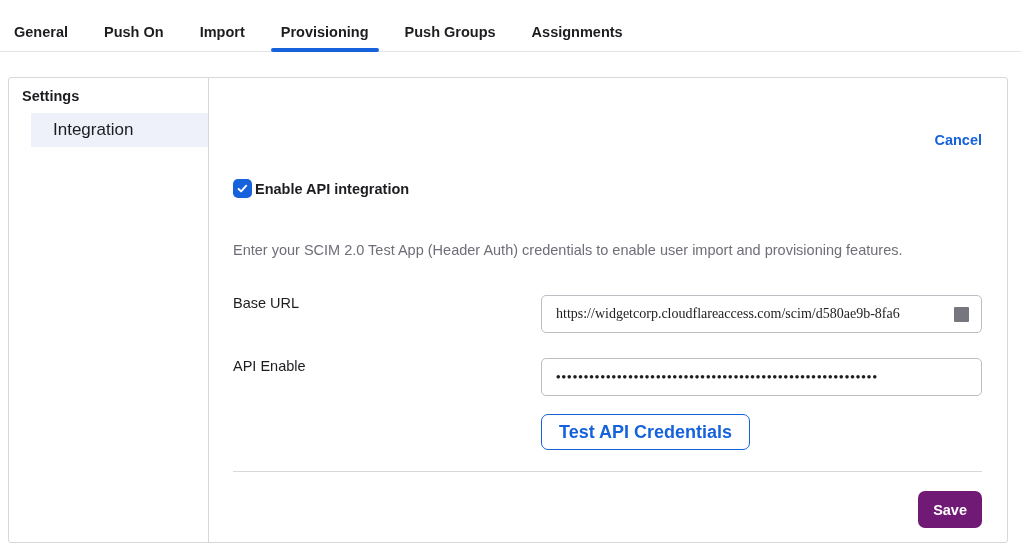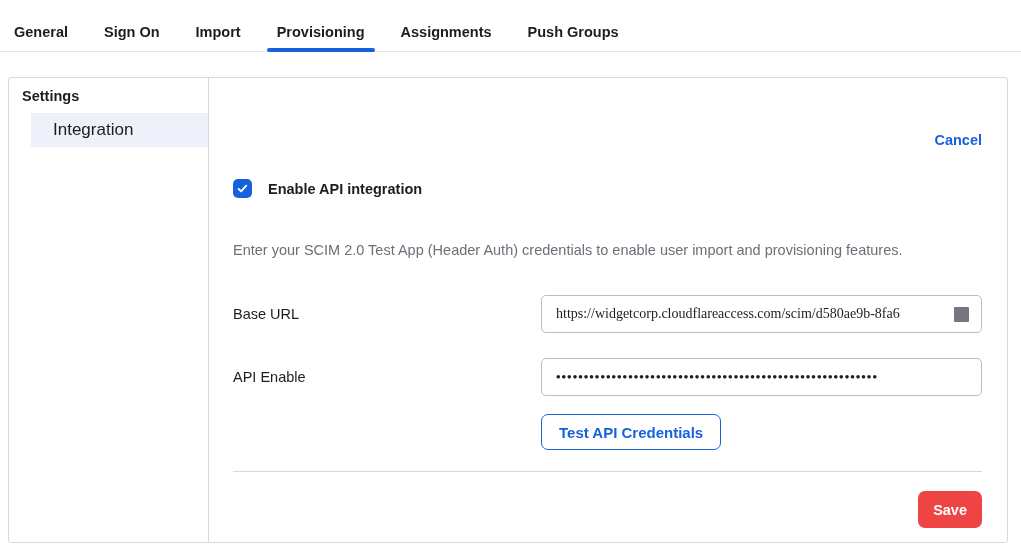--- a/index.html
+++ b/index.html
@@ -23,62 +23,62 @@
   .sidebar-header { padding:10px 13px 9px 13px; font-size:14.5px; font-weight:700; }
   .sidebar-item { padding:7px 22px; font-size:17px; cursor:pointer;margin-left:22px; }
   .sidebar-item.selected { background:#eef0fa; }
 
   
   .main { flex:1; padding:0 25px 0 24px; display:flex; flex-direction:column; }
 
   .cancel-row { display:flex; justify-content:flex-end; margin-top:54px; }
   .cancel-link { color:#1662dd; font-weight:700; font-size:14.5px; cursor:pointer; }
 
-  .checkbox-row { margin-top:31px; display:flex; align-items:center; gap:16px; }
+  .checkbox-row { margin-top:31px; display:flex; align-items:center; gap:3px; }
   .checkbox { width:19px; height:19px; background:#1662dd; border-radius:5px;
     display:flex; align-items:center; justify-content:center; cursor:pointer; flex:0 0 19px; }
   .checkbox svg { width:13px; height:13px; display:block; }
   .checkbox-label { font-size:14.5px; font-weight:600; }
 
   .description { margin-top:44px; font-size:14.5px; color:#6e6e78; }
 
-  .field-row { display:flex; align-items:center; }
+  .field-row { display:flex; }
   .field-row.first { margin-top:37px; }
   .field-row.second { margin-top:25px; }
   .field-label { width:308px; flex:0 0 308px; font-size:14.5px; color:#1d1d21; }
   .field-input-wrap { flex:1; position:relative; }
   .text-input { width:100%; height:38px; border:1px solid #bdbdc4; border-radius:5px;
     padding:0 30px 0 14px; font-size:14px; color:#1d1d21;
     font-family:Liberation Serif, serif; outline:none; background:#fff; }
   .text-input.token { padding-right:14px; font-size:13px; font-weight:700; letter-spacing:1px; }
   .selection-artifact { position:absolute; right:13px; top:12px; width:15px; height:15px;
     background:#76767e; border-radius:1px; }
 
   .test-btn-row { margin-top:18px; padding-left:308px; }
   .test-btn { height:36px; padding:0 17px; background:#fff; border:1px solid #1662dd;
-    border-radius:7px; color:#1662dd; font-size:15px; font-weight:700; cursor:pointer;
+    border-radius:7px; color:#1662dd; font-size:18px; font-weight:700; cursor:pointer;
     font-family:"Liberation Sans", sans-serif; }
 
   .divider { margin-top:21px; border-top:1px solid #d7d7dc; }
 
   .save-row { display:flex; justify-content:flex-end; margin-top:19px; }
-  .save-btn { height:37px; padding:0 15px; background:#ef4444; border:none; border-radius:7px;
+  .save-btn { height:37px; padding:0 15px; background:#701a75; border:none; border-radius:7px;
     color:#ffffff; font-size:14.5px; font-weight:700; cursor:pointer;
     font-family:"Liberation Sans", sans-serif; }
 </style>
 </head>
 <body>
 
 <nav class="tabbar">
   <div class="tab">General</div>
-  <div class="tab">Sign On</div>
+  <div class="tab">Push On</div>
   <div class="tab">Import</div>
   <div class="tab active">Provisioning</div>
+  <div class="tab">Push Groups</div>
   <div class="tab">Assignments</div>
-  <div class="tab">Push Groups</div>
 </nav>
 
 <div class="panel">
 
   <aside class="sidebar">
     <div class="sidebar-header">Settings</div>
     <div class="sidebar-item selected">Integration</div>
   </aside>
 
   <section class="main">

